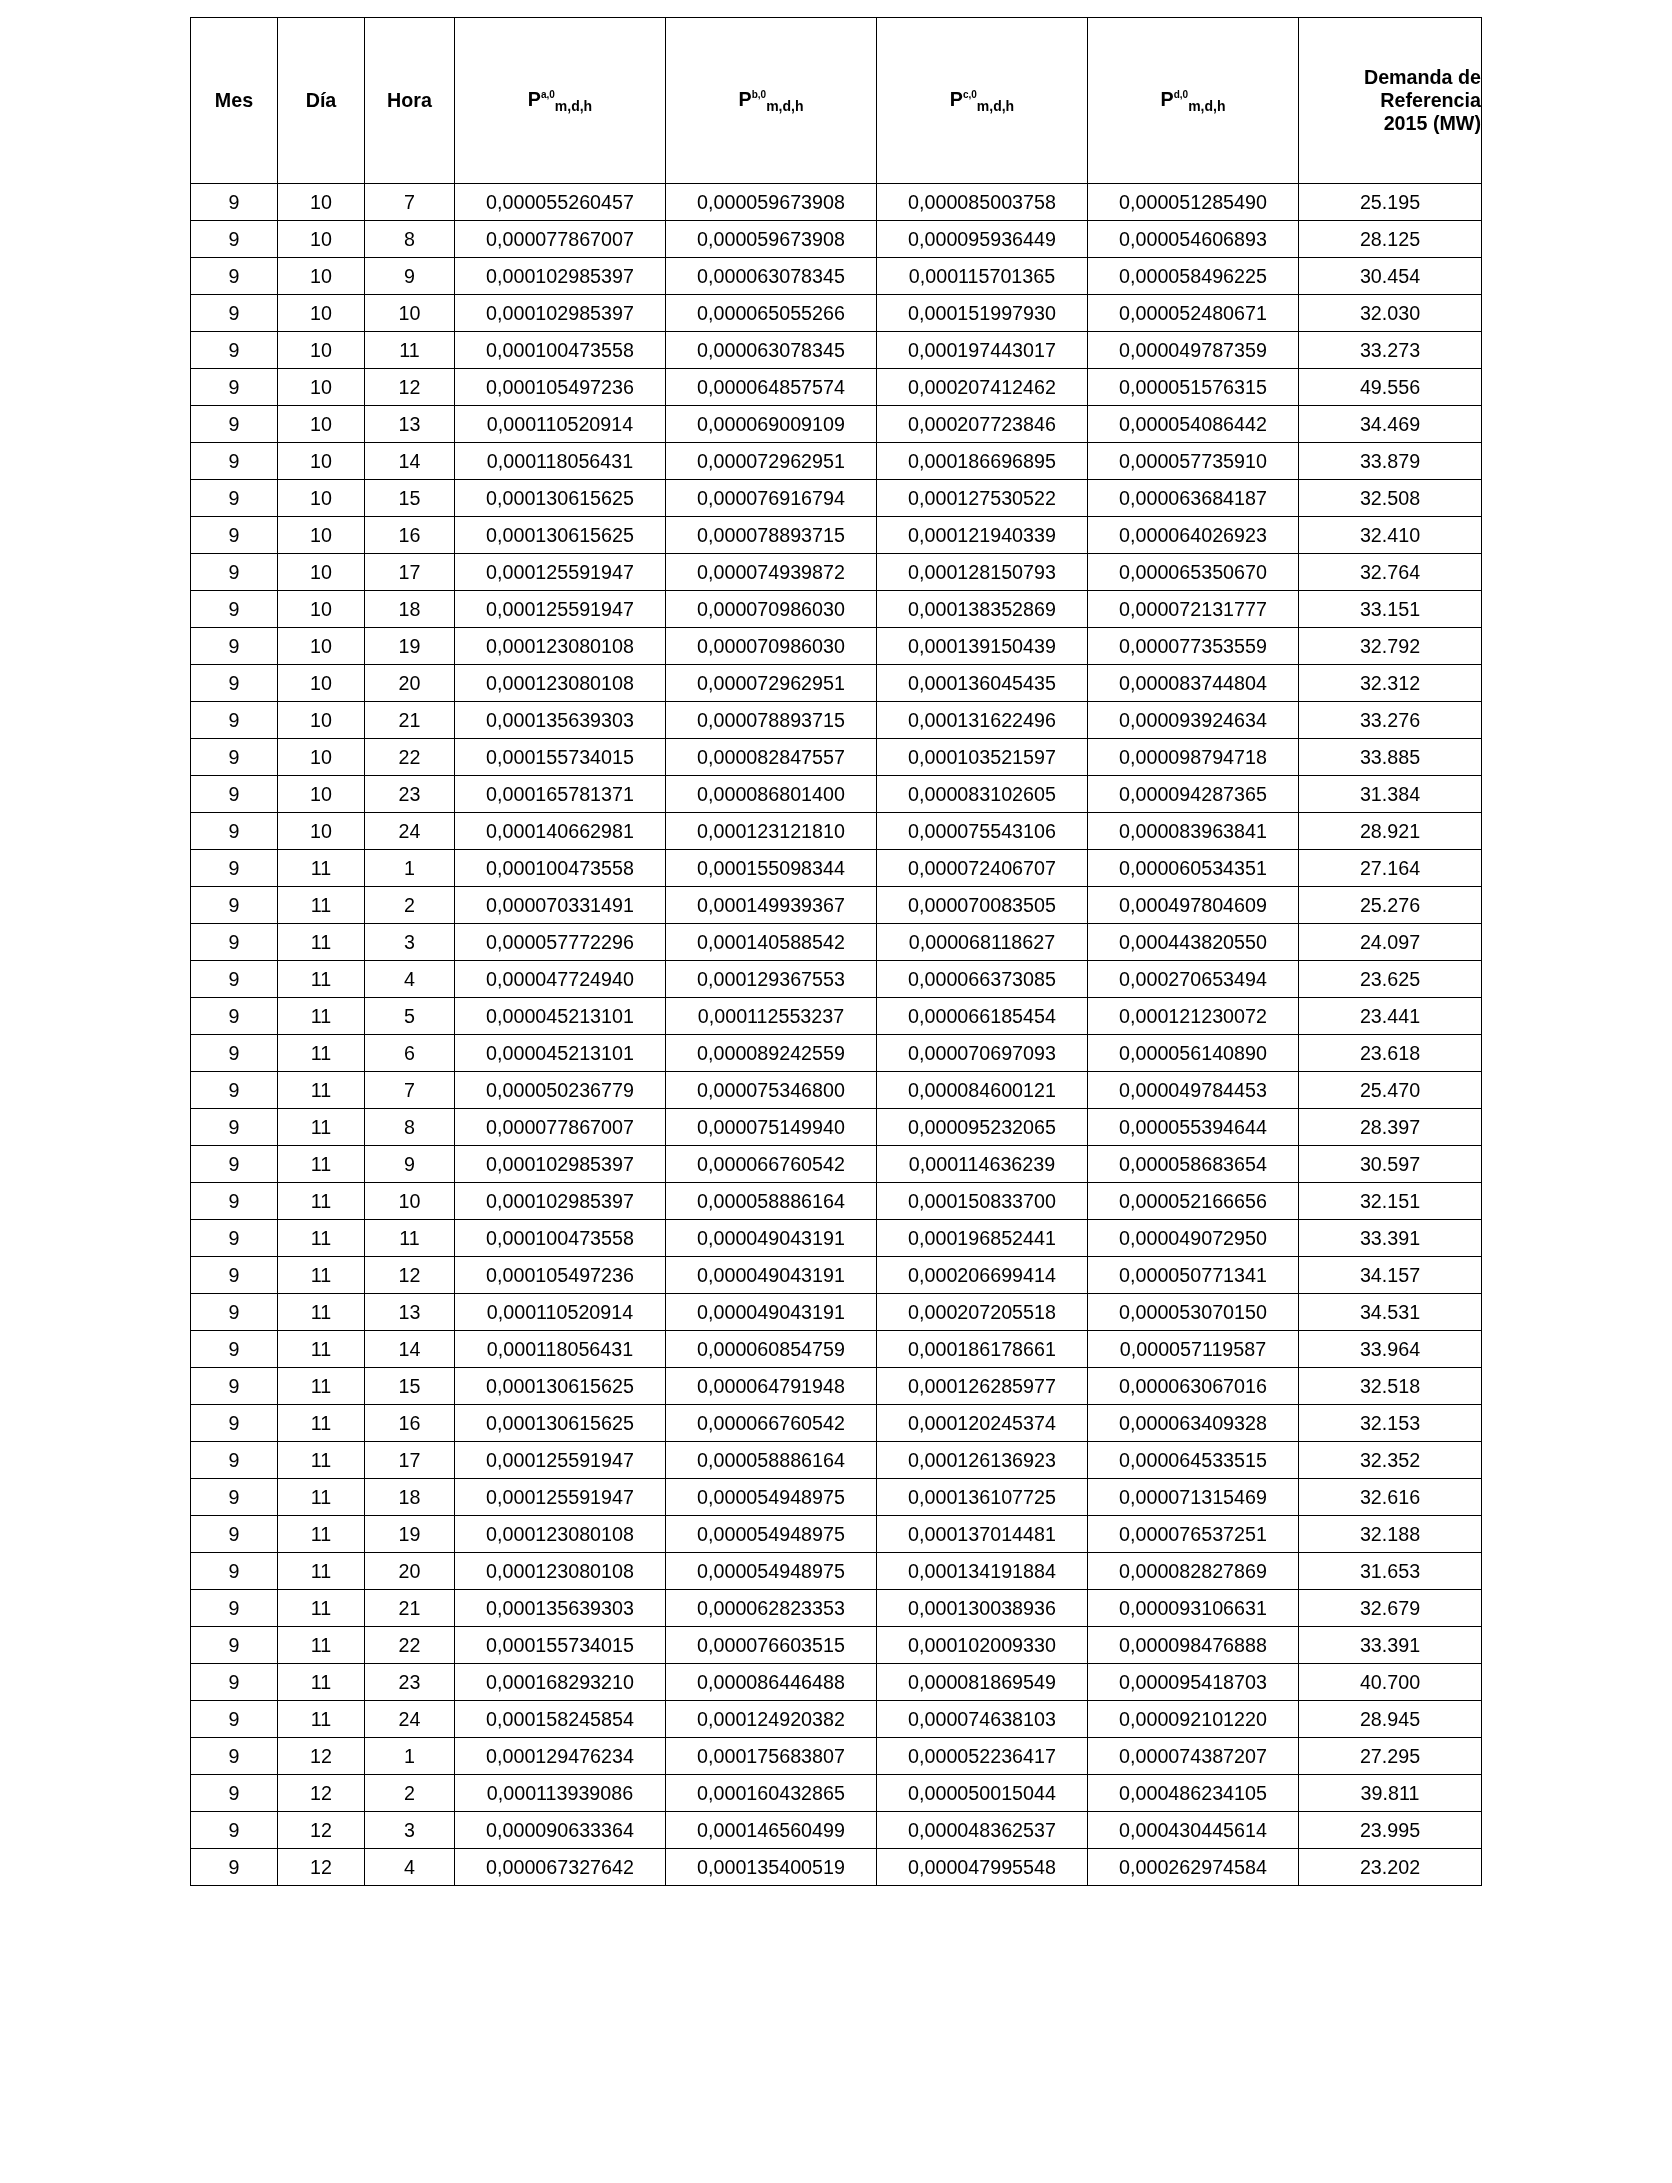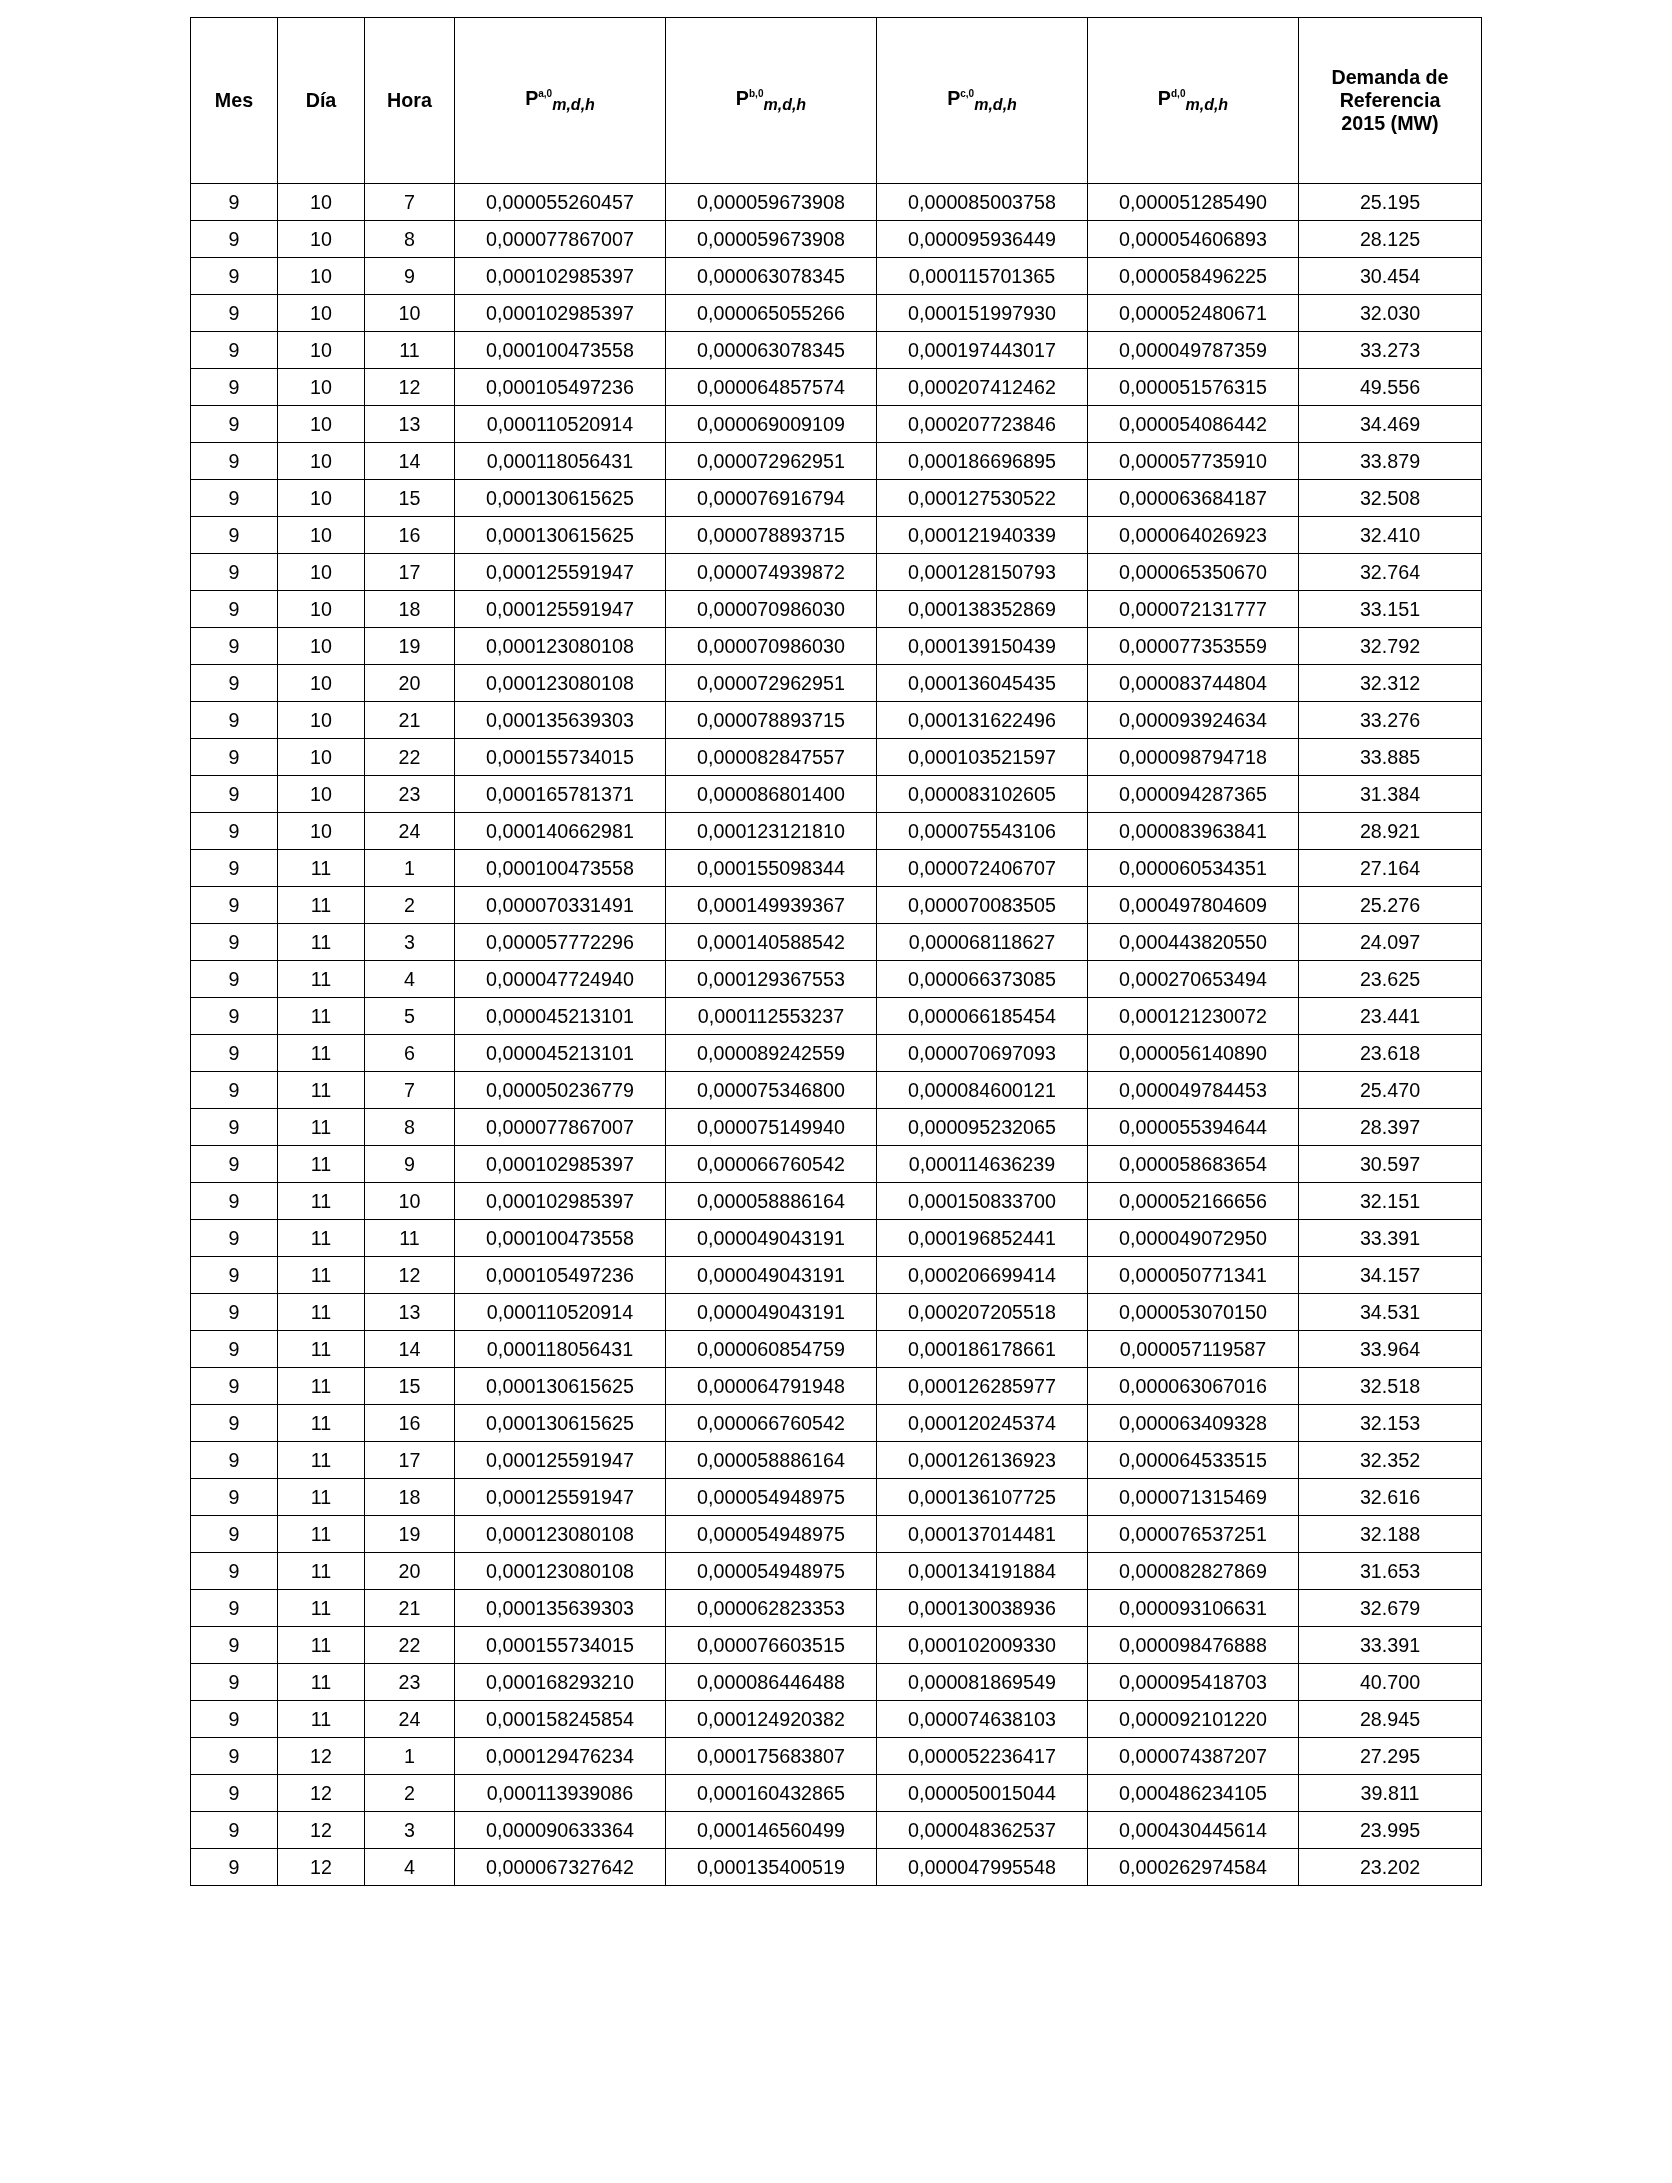--- a/index.html
+++ b/index.html
@@ -33,25 +33,25 @@
     line-height: 1.18;
     padding: 0;
   }
   thead th {
     font-weight: bold;
     height: 165px;
     padding: 4.7px 3.1px;
   }
   thead th .hdr-line {
     display: block;
+    text-align: right;
   }
   .sub {
-    font-size: 16px;
+    font-size: 14px;
     vertical-align: sub;
-    font-style: italic;
   }
   .sup {
     font-size: 10px;
     vertical-align: super;
   }
   tbody td {
     height: 36px;
     font-weight: normal;
   }
   col.c-mes   { width: 87px; }

